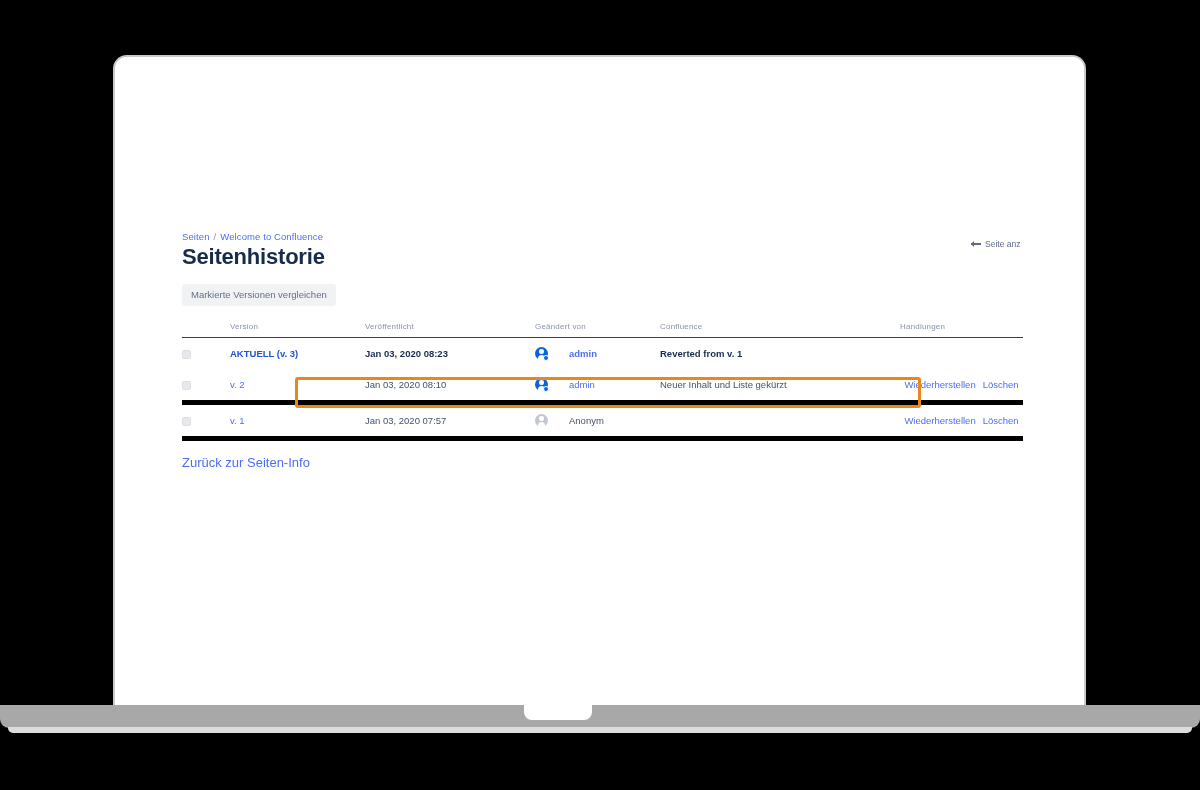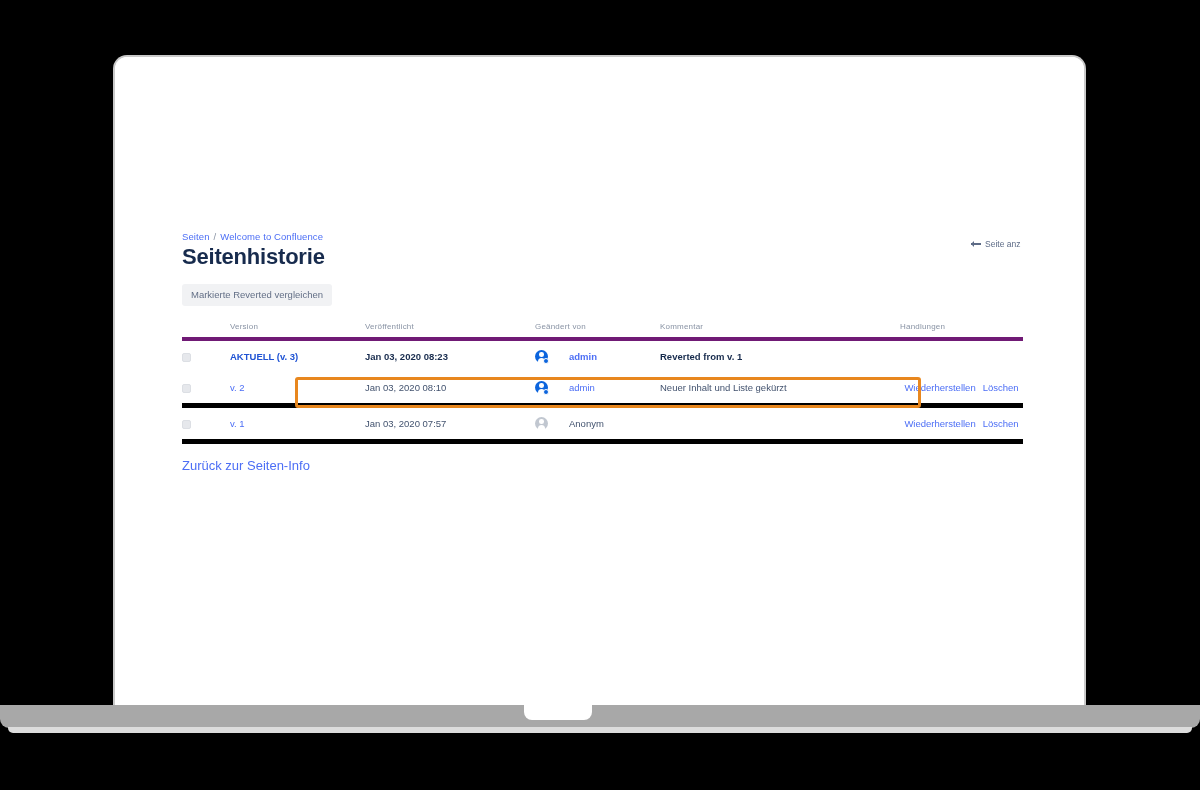--- a/index.html
+++ b/index.html
@@ -152,21 +152,21 @@
     border-collapse: collapse;
     table-layout: fixed;
   }
   .history-table th {
     text-align: left;
     font-size: 8px;
     font-weight: 400;
     color: #8993a4;
     letter-spacing: 0.2px;
     padding: 0 0 6px 0;
-    border-bottom: 4px solid #701a75;
+    border-bottom: 1px solid #701a75;
     white-space: nowrap;
   }
   .history-table td {
     font-size: 9.5px;
     color: #42526e;
     padding: 9px 0 9px 0;
     border-bottom: 5px solid #000000;
     vertical-align: middle;
     white-space: nowrap;
   }
@@ -288,39 +288,39 @@
 
         
         <div class="breadcrumb">
           <a class="link" href="#">Seiten</a><span class="sep">/</span><a class="link" href="#">Welcome to Confluence</a>
         </div>
 
         
         <h1 class="page-title">Seitenhistorie</h1>
 
         
-        <button class="compare-btn">Markierte Reverted vergleichen</button>
+        <button class="compare-btn">Markierte Versionen vergleichen</button>
 
         
         <table class="history-table">
           <colgroup>
             <col class="col-check">
             <col class="col-version">
             <col class="col-published">
             <col class="col-by">
             <col class="col-comment">
             <col class="col-actions">
           </colgroup>
           <thead>
             <tr>
               <th></th>
               <th>Version</th>
               <th>Veröffentlicht</th>
               <th>Geändert von</th>
-              <th>Kommentar</th>
+              <th>Confluence</th>
               <th>Handlungen</th>
             </tr>
           </thead>
           <tbody>
 
             <tr class="row-current">
               <td>
                 <span class="chk"></span>
               </td>
               <td>

